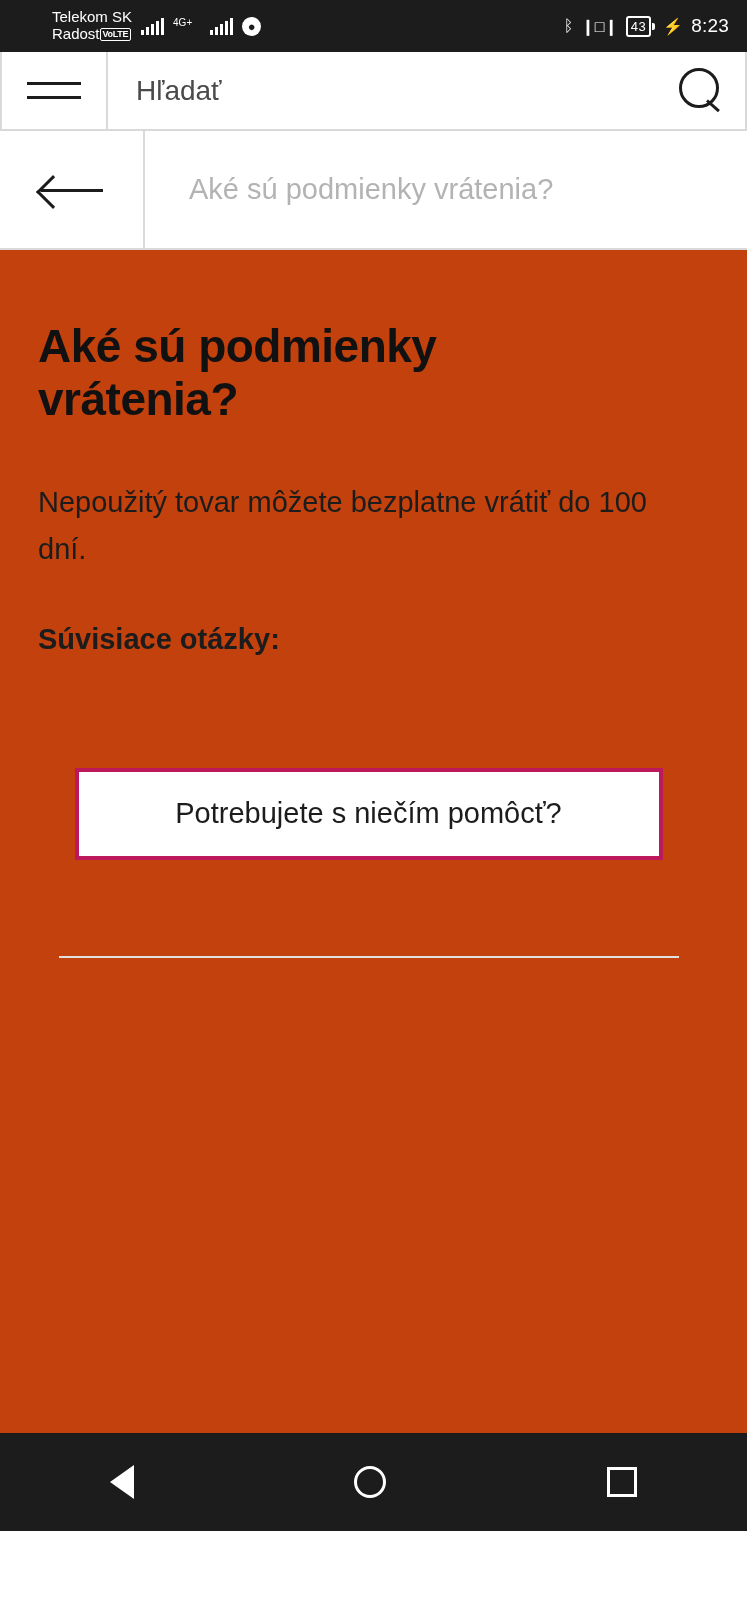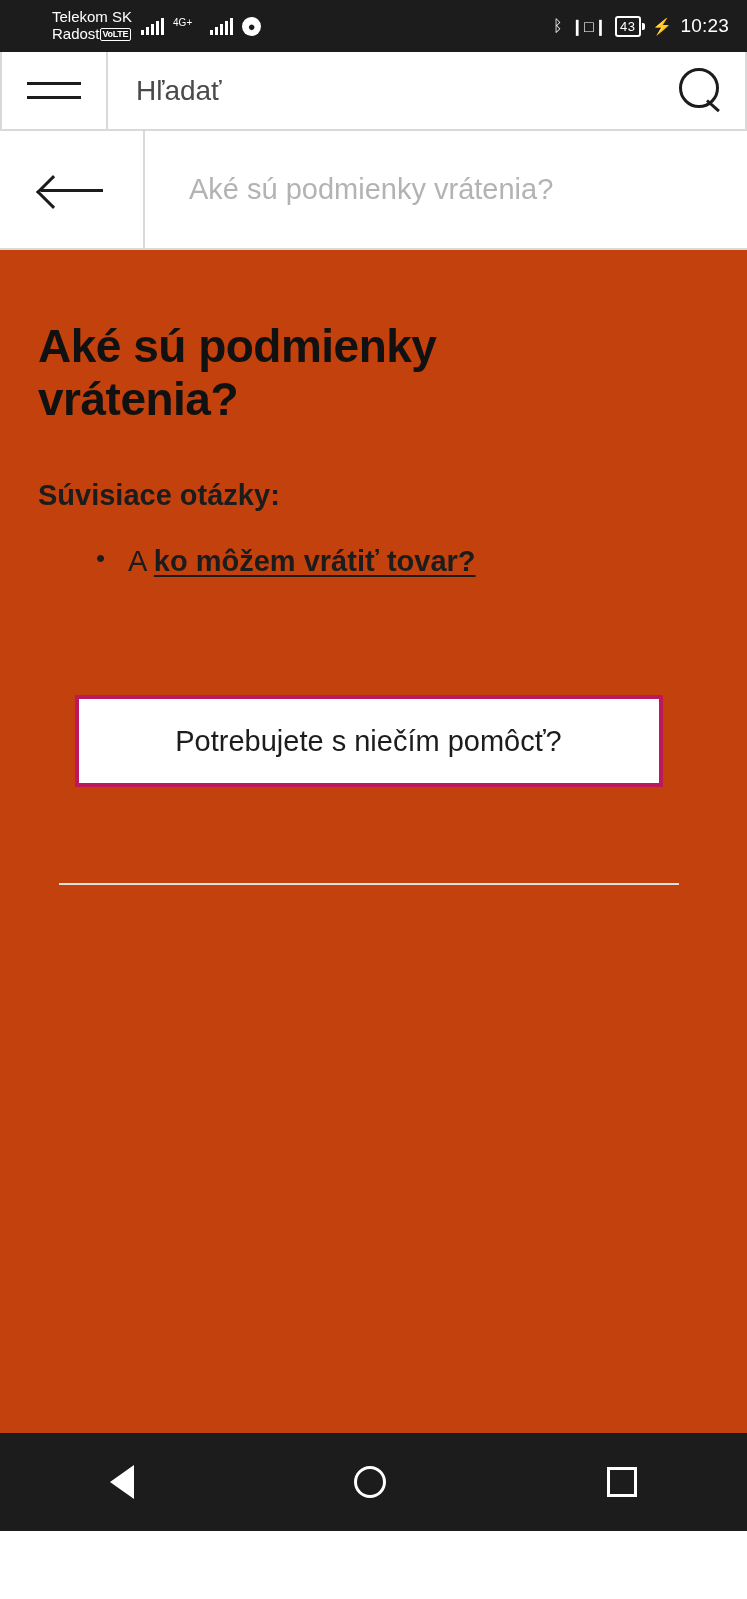--- a/index.html
+++ b/index.html
@@ -341,21 +341,21 @@
       <span class="msg-icon">●</span>
     </div>
     <div class="status-right">
       <span class="small-glyph">ᛒ</span>
       <span class="small-glyph">❙□❙</span>
       <span class="battery">
         <span class="battery-body">43</span>
         <span class="battery-cap"></span>
       </span>
       <span class="small-glyph">⚡</span>
-      <span class="clock">10:23</span>
+      <span class="clock">8:23</span>
     </div>
   </div>
 
   <div class="search-bar">
     <div class="hamburger-cell">
       <span class="hamburger">
           <span></span>
           <span></span>
         </span>
     </div>
@@ -367,26 +367,22 @@
 
   <div class="question-bar">
     <div class="back-cell">
       <span class="back-arrow"></span>
     </div>
     <div class="question-text">Aké sú podmienky vrátenia?</div>
   </div>
 
   <div class="content">
     <h1 class="page-title">Aké sú podmienky vrátenia?</h1>
+    <p class="body-text">Nepoužitý tovar môžete bezplatne vrátiť do 100 dní.</p>
     <h2 class="related-title">Súvisiace otázky:</h2>
-    <ul class="related-list">
-      <li>
-        <span>A </span><a href="#">ko môžem vrátiť tovar?</a>
-      </li>
-    </ul>
     <div class="help-button-wrap">
       <button class="help-button">Potrebujete s niečím pomôcť?</button>
     </div>
     <div class="divider"></div>
   </div>
 
   <div class="nav-bar">
     <span class="nav-back"></span>
     <span class="nav-home"></span>
     <span class="nav-recent"></span>

